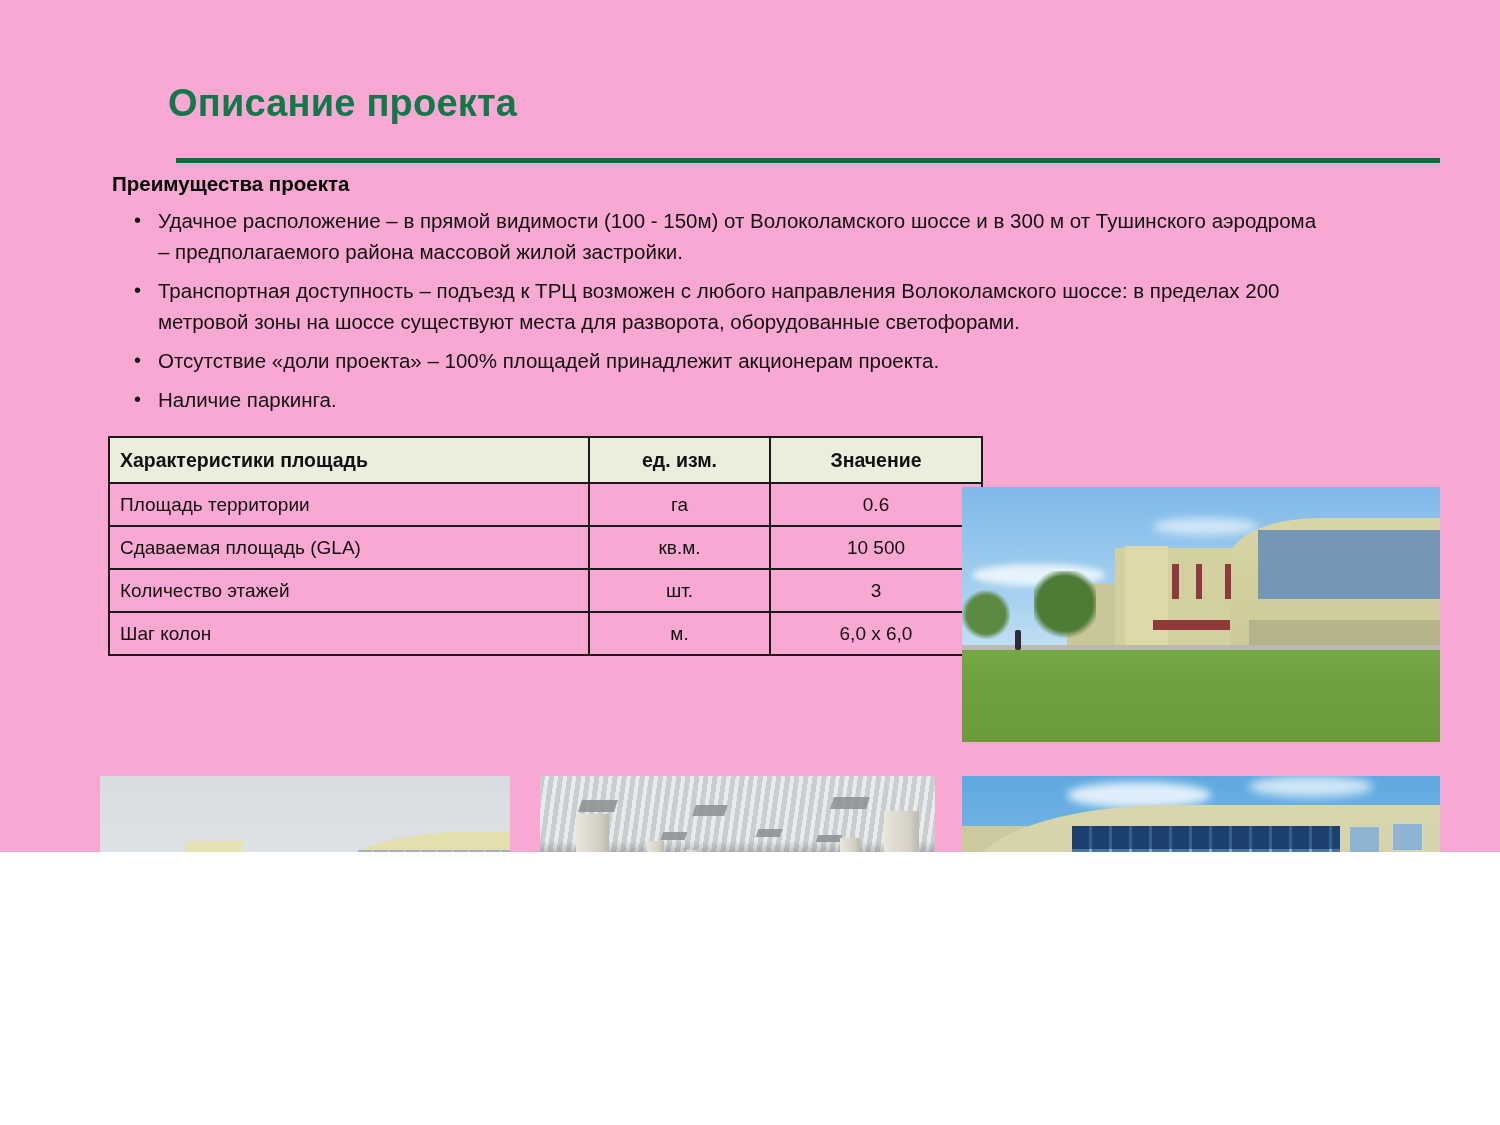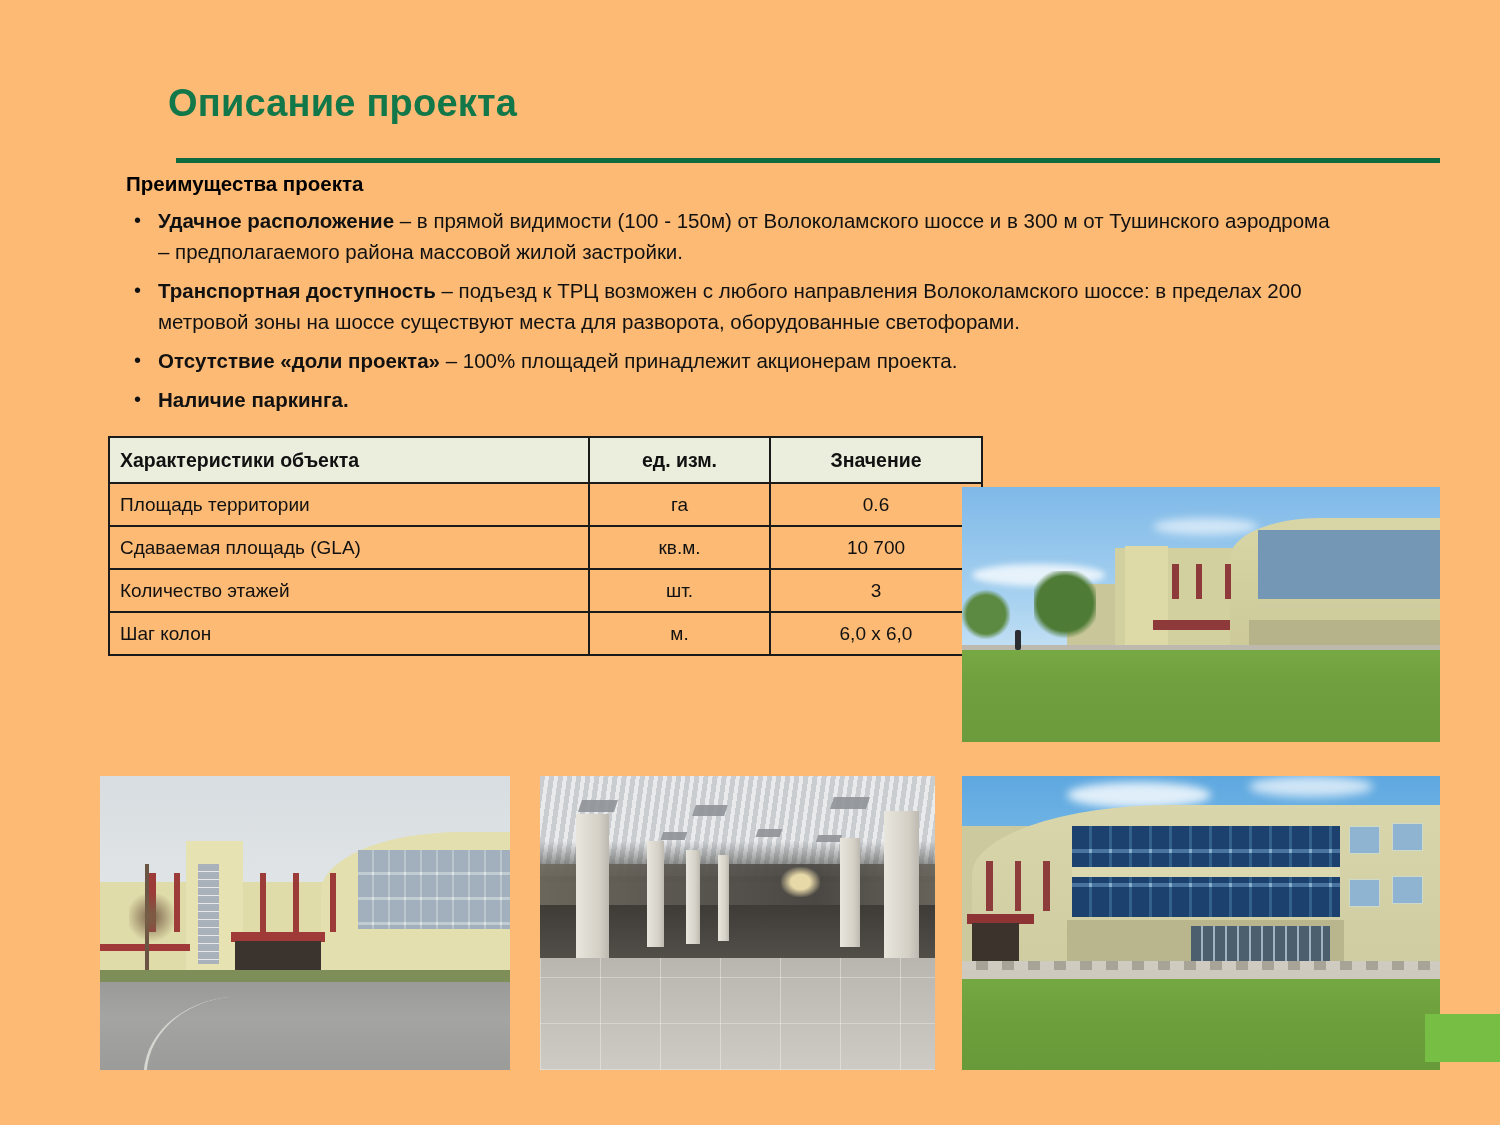--- a/index.html
+++ b/index.html
@@ -8,22 +8,22 @@
     padding: 0;
     background: #ffffff;
   }
   body {
     font-family: "Liberation Sans", "DejaVu Sans", sans-serif;
     color: #000000;
   }
   .slide {
     position: relative;
     width: 1500px;
-    height: 1125px;
-    background: #fdba74;
+    height: 852px;
+    background: #f9a8d4;
     overflow: hidden;
   }
 
   
   .slide-title {
     position: absolute;
     left: 168px;
     top: 82px;
     font-size: 38px;
     font-weight: bold;
@@ -36,21 +36,21 @@
     left: 176px;
     top: 158px;
     width: 1264px;
     height: 5px;
     background: #0D6B3F;
   }
 
   
   .subhead {
     position: absolute;
-    left: 126px;
+    left: 112px;
     top: 172px;
     font-size: 20.5px;
     font-weight: bold;
     color: #000000;
   }
   .bullets {
     position: absolute;
     left: 126px;
     top: 205px;
     width: 1205px;
@@ -64,21 +64,21 @@
     color: #111111;
   }
   .bullet .dot {
     position: absolute;
     left: 8px;
     top: 0;
     font-size: 20px;
     line-height: 31px;
   }
   .bullet b {
-    font-weight: bold;
+    font-weight: normal;
     text-align: center;
   }
 
   
   .spec-table {
     position: absolute;
     left: 108px;
     top: 436px;
     width: 807px;
     border-collapse: collapse;
@@ -414,35 +414,35 @@
     <div class="bullet">
       <span class="dot">•</span>
       <b>Наличие паркинга.</b><span></span>
     </div>
 
   </div>
 
   <table class="spec-table">
     <thead>
       <tr>
-        <th class="col-name">Характеристики объекта</th>
+        <th class="col-name">Характеристики площадь</th>
         <th class="col-unit">ед. изм.</th>
         <th class="col-value">Значение</th>
       </tr>
     </thead>
     <tbody>
       <tr>
         <td class="col-name">Площадь территории</td>
         <td class="col-unit">га</td>
         <td class="col-value">0.6</td>
       </tr>
       <tr>
         <td class="col-name">Сдаваемая площадь (GLA)</td>
         <td class="col-unit">кв.м.</td>
-        <td class="col-value">10 700</td>
+        <td class="col-value">10 500</td>
       </tr>
       <tr>
         <td class="col-name">Количество этажей</td>
         <td class="col-unit">шт.</td>
         <td class="col-value">3</td>
       </tr>
       <tr>
         <td class="col-name">Шаг колон</td>
         <td class="col-unit">м.</td>
         <td class="col-value">6,0 x 6,0</td>

